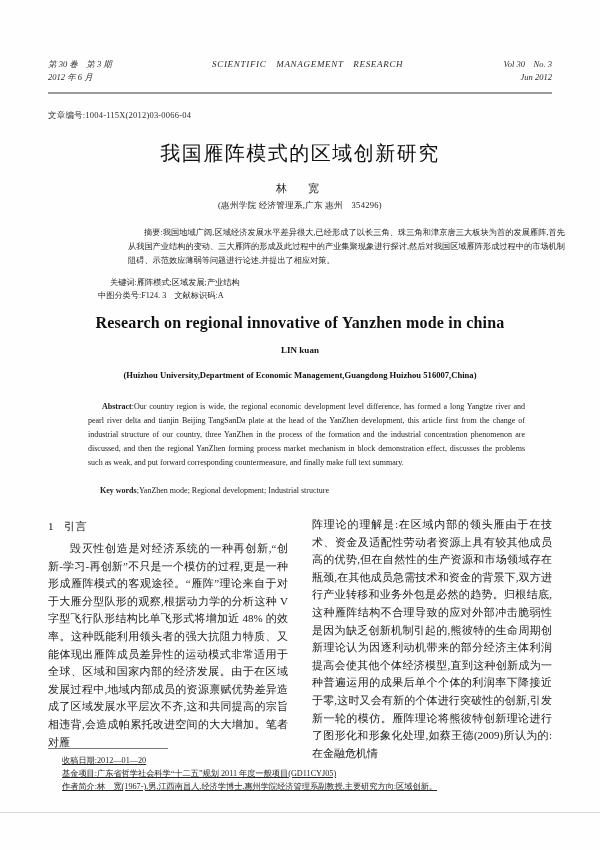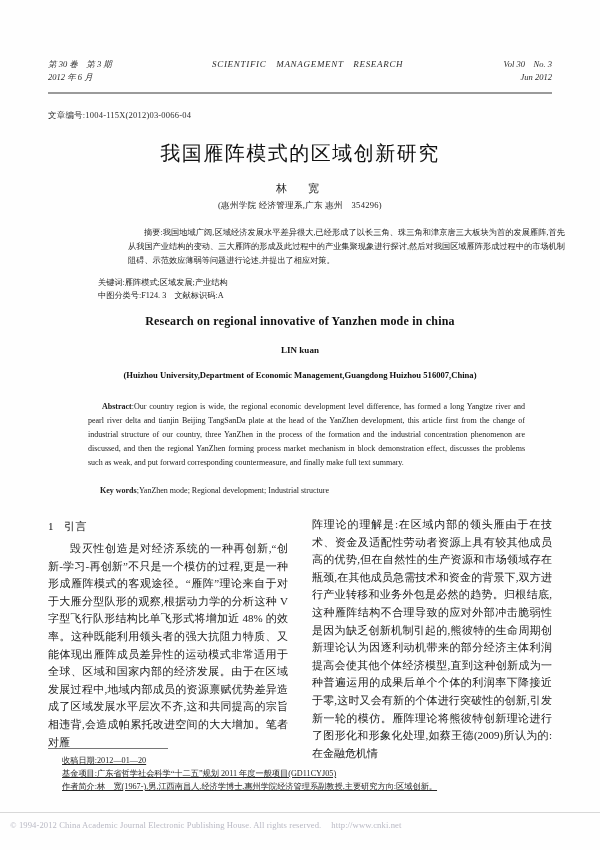--- a/index.html
+++ b/index.html
@@ -113,21 +113,21 @@
     font-size: 8.2px;
     line-height: 14px;
     text-align: justify;
     text-justify: inter-character;
     color: #242424;
     text-indent: 16px;
     margin-left: 40px;
   }
   .kw-cn {
     position: absolute;
-    left: 88px;
+    left: 100px;
     top: 276px;
     width: 437px;
     font-size: 8.2px;
     line-height: 13px;
     color: #242424;
     text-indent: 10px;
   }
   .clc-cn {
     position: absolute;
     left: 88px;
@@ -139,21 +139,21 @@
     text-indent: 10px;
   }
 
   
   .title-en {
     position: absolute;
     left: 0;
     top: 314px;
     width: 600px;
     text-align: center;
-    font-size: 12px;
+    font-size: 16px;
     font-weight: bold;
     letter-spacing: 0.2px;
     color: #111;
   }
   .author-en {
     position: absolute;
     left: 0;
     top: 345px;
     width: 600px;
     text-align: center;
@@ -317,15 +317,14 @@
   </div>
 
   <div class="fn-rule"></div>
   <div class="footnotes">
     <div>收稿日期:2012—01—20</div>
     <div>基金项目:广东省哲学社会科学“十二五”规划 2011 年度一般项目(GD11CYJ05)</div>
     <div>作者简介:林　宽(1967-),男,江西南昌人,经济学博士,惠州学院经济管理系副教授,主要研究方向:区域创新。</div>
   </div>
 
   <div class="cnki-rule"></div>
-  <div class="cnki"><span>© 1994-2012 China Academic Journal Electronic Publishing House. All rights reserved.</span><span class="gap"></span><span>http://www.cnki.net</span></div>
 
 </div>
 
 </body></html>

